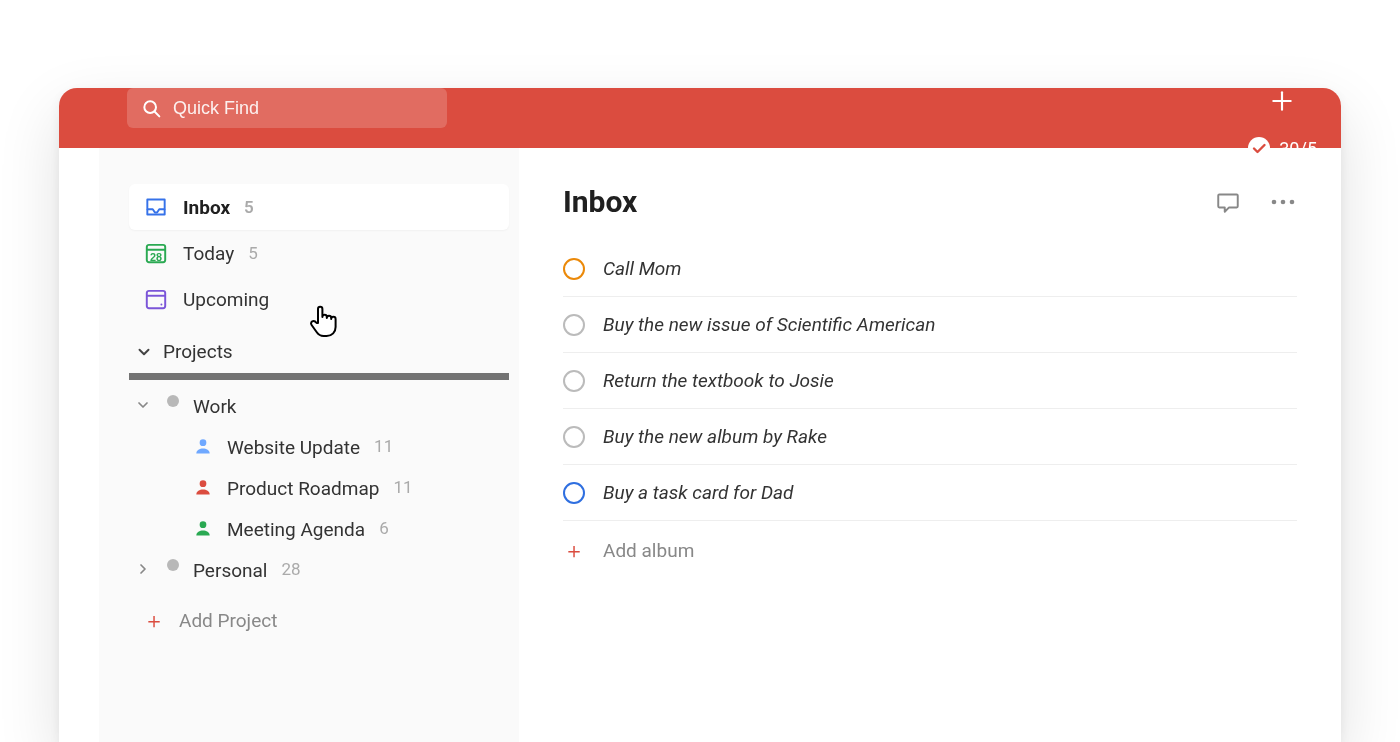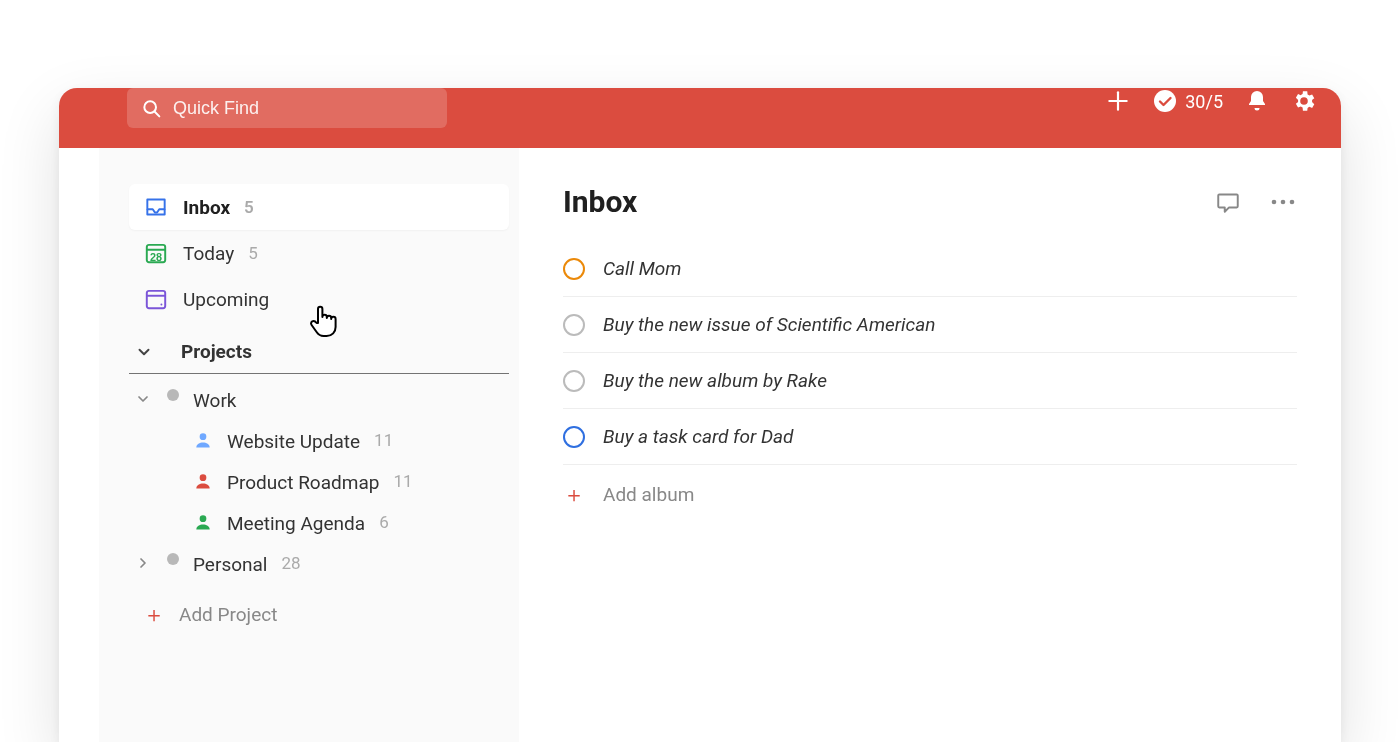--- a/index.html
+++ b/index.html
@@ -40,21 +40,21 @@
     padding:0 14px;
     width:320px;
     gap:10px;
   }
   .search-wrap input {
     border:none; background:transparent;
     color:#fff; font-size:18px;
     outline:none; width:100%;
   }
   .search-wrap input::placeholder { color:rgba(255,255,255,0.9); }
-  .topbar-right { margin-left:auto; display:flex; align-items:center; gap:22px; color:#fff; }
+  .topbar-right { margin-left:auto; display:flex; align-items:center; gap:22px; color:#fff;flex-direction:column; }
   .icon-btn { display:flex; align-items:center; cursor:pointer; }
   .karma { display:flex; align-items:center; gap:8px; }
   .karma-count { font-size:18px; color:#fff; }
   
   .main { display:flex; height:calc(100% - 60px);margin-left:40px; }
   .sidebar {
     width:420px;
     background:#fafafa;
     padding:36px 10px 0 30px;
   }
@@ -67,26 +67,26 @@
     color:#333;
     cursor:pointer;
   }
   .nav-item.active { background:#fff; font-weight:600; box-shadow: 0 1px 2px rgba(0,0,0,0.04);}
   .nav-item .label { color:#333; }
   .nav-item.active .label { color:#202020; font-weight:700; }
   .nav-item .count { color:#aaa; font-size:17px; }
   .nav-icon { width:26px; height:26px; display:flex; align-items:center; justify-content:center; flex:0 0 26px; }
 
   .section-header {
-    display:flex; align-items:center; gap:28px;
+    display:flex; align-items:center; gap:10px;
     padding:18px 14px 10px 6px;
     font-size:19px;
-    font-weight:700;
+    font-weight:400;
     color:#333;
-    border-bottom:1px solid #737373;
+    border-bottom:7px solid #737373;
     margin-bottom:6px;
   }
   .proj-item {
     display:flex; gap:14px;
     padding:9px 14px 9px 4px;
     font-size:19px;
     color:#333;
     cursor:pointer;
   }
   .proj-item .exp { width:20px; height:20px; display:flex; align-items:center; justify-content:center; color:#888; }
@@ -343,20 +343,24 @@
           <li class="task">
             <span class="circle orange"></span>
             <span class="ttext">Call Mom</span>
           </li>
           <li class="task">
             <span class="circle "></span>
             <span class="ttext">Buy the new issue of Scientific American</span>
           </li>
           <li class="task">
             <span class="circle "></span>
+            <span class="ttext">Return the textbook to Josie</span>
+          </li>
+          <li class="task">
+            <span class="circle "></span>
             <span class="ttext">Buy the new album by Rake</span>
           </li>
           <li class="task">
             <span class="circle blue"></span>
             <span class="ttext">Buy a task card for Dad</span>
           </li>
         </ul>
 
       <div class="add-task-row">
         <span class="plus">＋</span>

